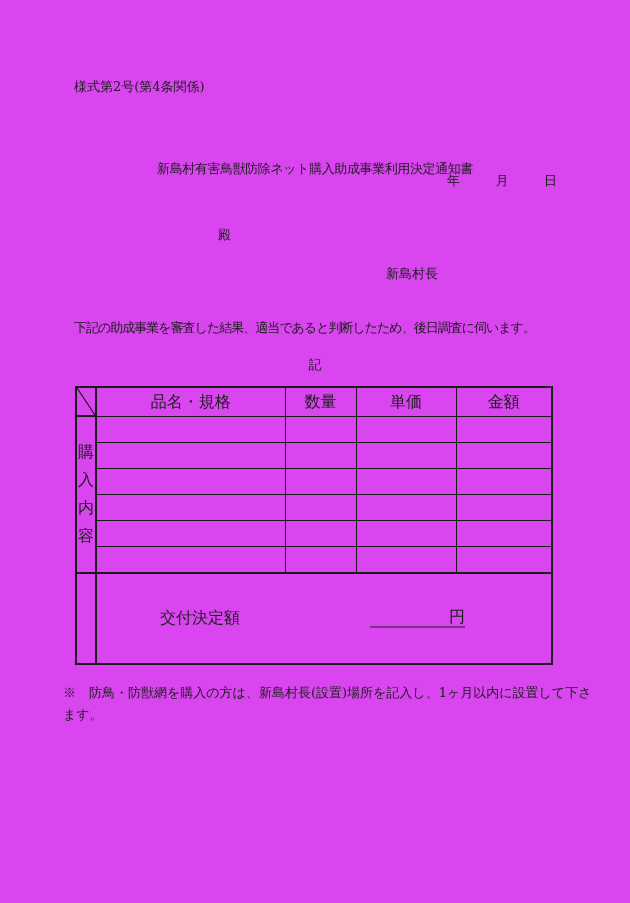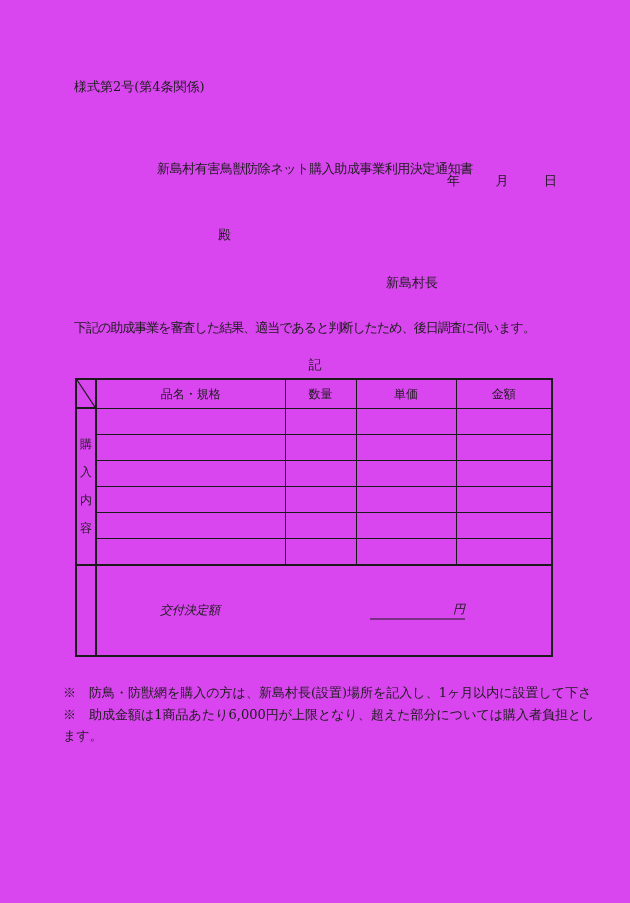--- a/index.html
+++ b/index.html
@@ -12,31 +12,31 @@
     color: #1c1c1c;
     font-size: 13px;
     line-height: 16px;
     overflow: hidden;
   }
   .abs { position: absolute; white-space: nowrap; }
   .form-number { left: 74px; top: 79px; }
   .doc-title { left: 0; right: 0; top: 113px; text-align: center; letter-spacing: -0.4px; margin-top: 48px; }
   .date-line { left: 447px; top: 173px; width: 110px; display: flex; justify-content: space-between; }
   .addressee { left: 218px; top: 227px; }
-  .sender { left: 386px; top: 275px; }
+  .sender { left: 386px; top: 266px; }
   .body-text { left: 74px; top: 320px; letter-spacing: -1px; }
   .section-marker { left: 0; right: 0; top: 357px; text-align: center; }
 
   .grant-table {
     position: absolute;
-    left: 75px; top: 378px;
+    left: 75px; top: 386px;
     width: 476px;
     border-collapse: collapse;
     table-layout: fixed;
-    font-size: 12px;
+    font-size: 16px;
     border-radius: 23px;
   }
   .grant-table td {
     border: 1px solid #1a1a1a;
     padding: 0;
     text-align: center;
     vertical-align: middle;
   }
   .grant-table { border: 2px solid #1a1a1a; }
   tr.header-row td { height: 27px; }
@@ -44,21 +44,21 @@
   tr.decision-row td { height: 89px; border-top: 2px solid #1a1a1a; }
   td.diag-cell { border-right: 2px solid #1a1a1a; border-bottom: 2px solid #1a1a1a; }
   td.vlabel-cell { border-right: 2px solid #1a1a1a; }
   td.bl-cell { border-right: 2px solid #1a1a1a; }
   .diag-cell svg { display: block; width: 100%; height: 100%; }
   .vwrap {
     display: flex; flex-direction: column;
     align-items: center; justify-content: center;
     gap: 12px; height: 150px;
   }
-  td.decision-cell { position: relative; text-align: left; font-style: italic; }
+  td.decision-cell { position: relative; text-align: left; }
   .decision-label { position: absolute; left: 63px; top: 50%; transform: translateY(-50%); }
   .decision-line {
     position: absolute; left: 273px; top: 50%; transform: translateY(-50%);
     width: 95px; border-bottom: 1px solid #1c1c1c;
     display: flex; justify-content: flex-end; padding-bottom: 2px;
   }
   .notes { position: absolute; left: 63px; top: 682px; width: 512px; }
   .note-line { line-height: 21.5px; white-space: nowrap; }
 </style>
 </head>
@@ -156,17 +156,16 @@
           <span></span>
           <span>円</span>
         </span>
       </td>
     </tr>
   </tbody>
     </table>
 
   <div class="notes">
     <div class="note-line">※　防鳥・防獣網を購入の方は、新島村長(設置)場所を記入し、1ヶ月以内に設置して下さ</div>
-    <div class="note-line">※　助成金額は1商品あたり6,000円が上限となり、超えた部分については購入者負担とし</div>
     <div class="note-line">ます。</div>
   </div>
 
 </div>
 
 </body></html>

